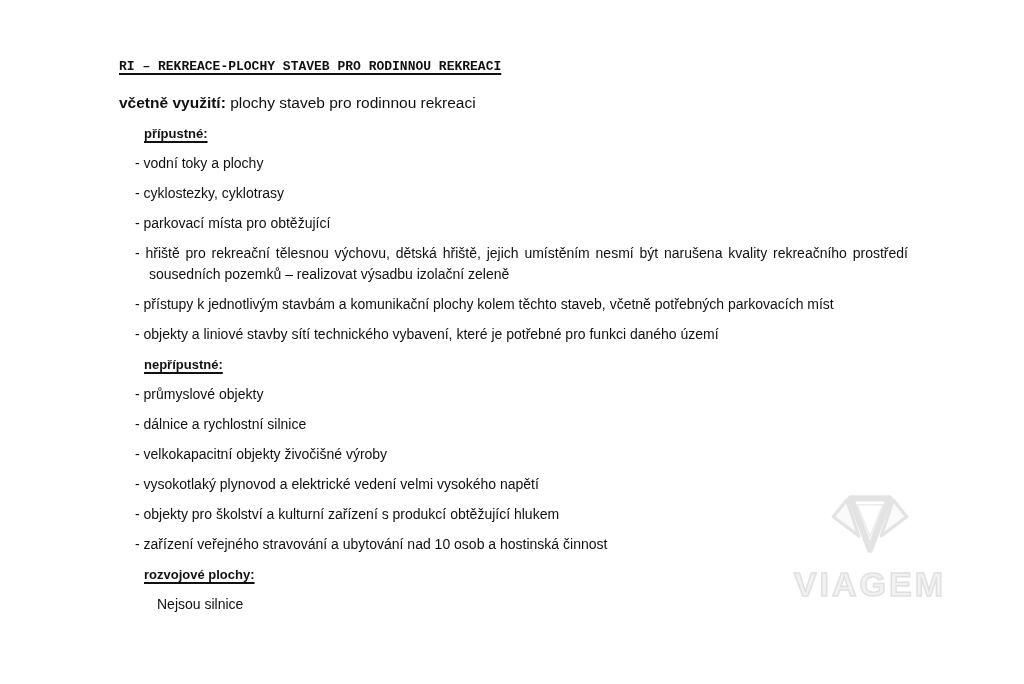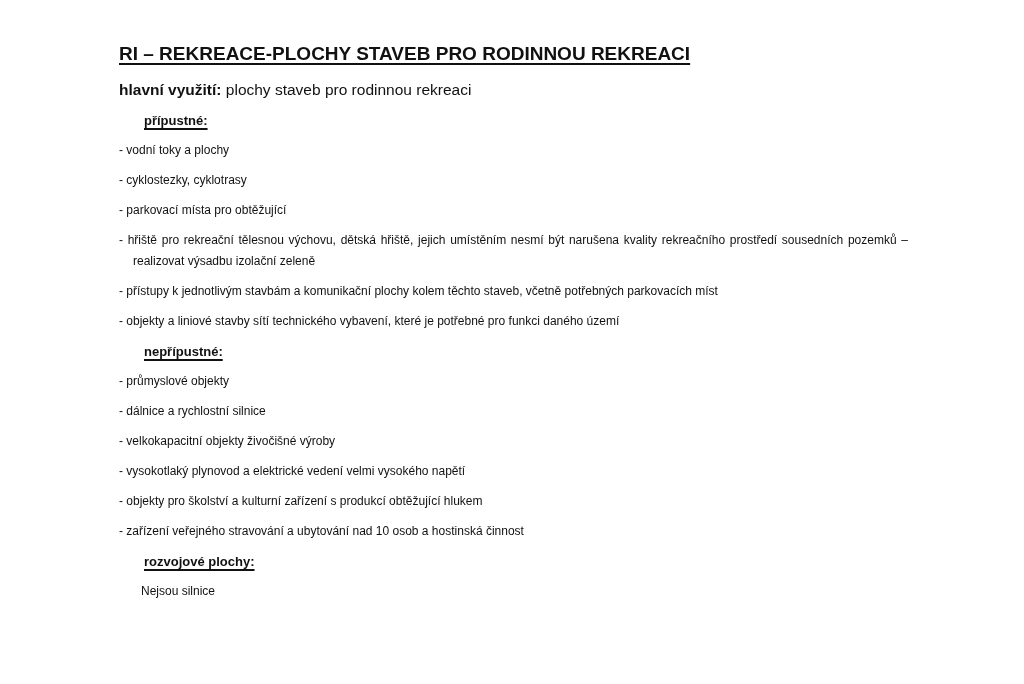--- a/index.html
+++ b/index.html
@@ -16,52 +16,53 @@
     font-family: "Liberation Sans", "DejaVu Sans", sans-serif;
     color: #111111;
   }
   .content {
     position: absolute;
     left: 119px;
     top: 38px;
     width: 789px;
   }
   .title {
-    margin: 4px 0 13px 0;
-    font-size: 19px;
+    margin: 17px 0 13px 0;
+    font-size: 13px;
     font-weight: bold;
     line-height: 24px;
     text-decoration: underline;
     text-decoration-thickness: 2px;
     text-underline-offset: 3px;
     white-space: nowrap;
+    font-family: Liberation Mono, monospace;
   }
   .label-line {
     margin: 0 0 10px 0;
     font-size: 15.5px;
     line-height: 21px;
   }
   .label-line b { font-weight: bold; }
   .subhead {
     margin: 0 0 9px 0;
     padding-left: 25px;
     font-size: 13px;
     font-weight: bold;
     line-height: 21px;
   }
   .subhead span {
     text-decoration: underline;
     text-decoration-thickness: 2px;
     text-underline-offset: 3px;
   }
   .item {
-    margin: 0 0 9px 0;
+    margin: 0 0 9px 16px;
     padding-left: 14px;
     text-indent: -14px;
-    font-size: 12px;
+    font-size: 14px;
     line-height: 21px;
   }
   .item.justify { text-align: justify; }
   .item.plain {
     padding-left: 22px;
     text-indent: 0;
   }
   .watermark {
     position: absolute;
     left: 786px;
@@ -85,21 +86,21 @@
   }
 </style>
 </head>
 <body>
 
 <div class="page">
   <div class="content">
 
     <h1 class="title">RI – REKREACE-PLOCHY STAVEB PRO RODINNOU REKREACI</h1>
 
-    <p class="label-line"><b>hlavní využití:</b> <span>plochy staveb pro rodinnou rekreaci</span></p>
+    <p class="label-line"><b>včetně využití:</b> <span>plochy staveb pro rodinnou rekreaci</span></p>
 
 
     <div>
       <h2 class="subhead"><span>přípustné:</span></h2>
       <div>
           <p class="item">- vodní toky a plochy</p>
           <p class="item">- cyklostezky, cyklotrasy</p>
           <p class="item">- parkovací místa pro obtěžující</p>
           <p class="item justify">- hřiště pro rekreační tělesnou výchovu, dětská hřiště, jejich umístěním nesmí být narušena kvality rekreačního prostředí sousedních pozemků – realizovat výsadbu izolační zeleně</p>
           <p class="item justify">- přístupy k jednotlivým stavbám a komunikační plochy kolem těchto staveb, včetně potřebných parkovacích míst</p>
@@ -121,13 +122,22 @@
 
     <div>
       <h2 class="subhead"><span>rozvojové plochy:</span></h2>
       <div>
           <p class="item plain">Nejsou silnice</p>
         </div>
     </div>
 
   </div>
 
+  <div class="watermark">
+    <svg width="80" height="72" viewBox="0 0 100 90" fill="none">
+      <path d="M 21 10 L 4 31 L 36 55 Z" fill="#fafafa" stroke="#e3e3e3" stroke-width="4" stroke-linejoin="round"></path>
+      <path d="M 79 10 L 96 31 L 64 55 Z" fill="#fafafa" stroke="#e3e3e3" stroke-width="4" stroke-linejoin="round"></path>
+      <path d="M 26 8 L 74 8 L 50 72 Z" fill="none" stroke="#e3e3e3" stroke-width="8" stroke-linejoin="round"></path>
+      <path d="M 34 16 L 66 16 L 50 56 Z" fill="#ffffff" stroke="#ececec" stroke-width="2" stroke-linejoin="round"></path>
+    </svg>
+    <div class="watermark-text">VIAGEM</div>
+  </div>
 </div>
 
 </body></html>

